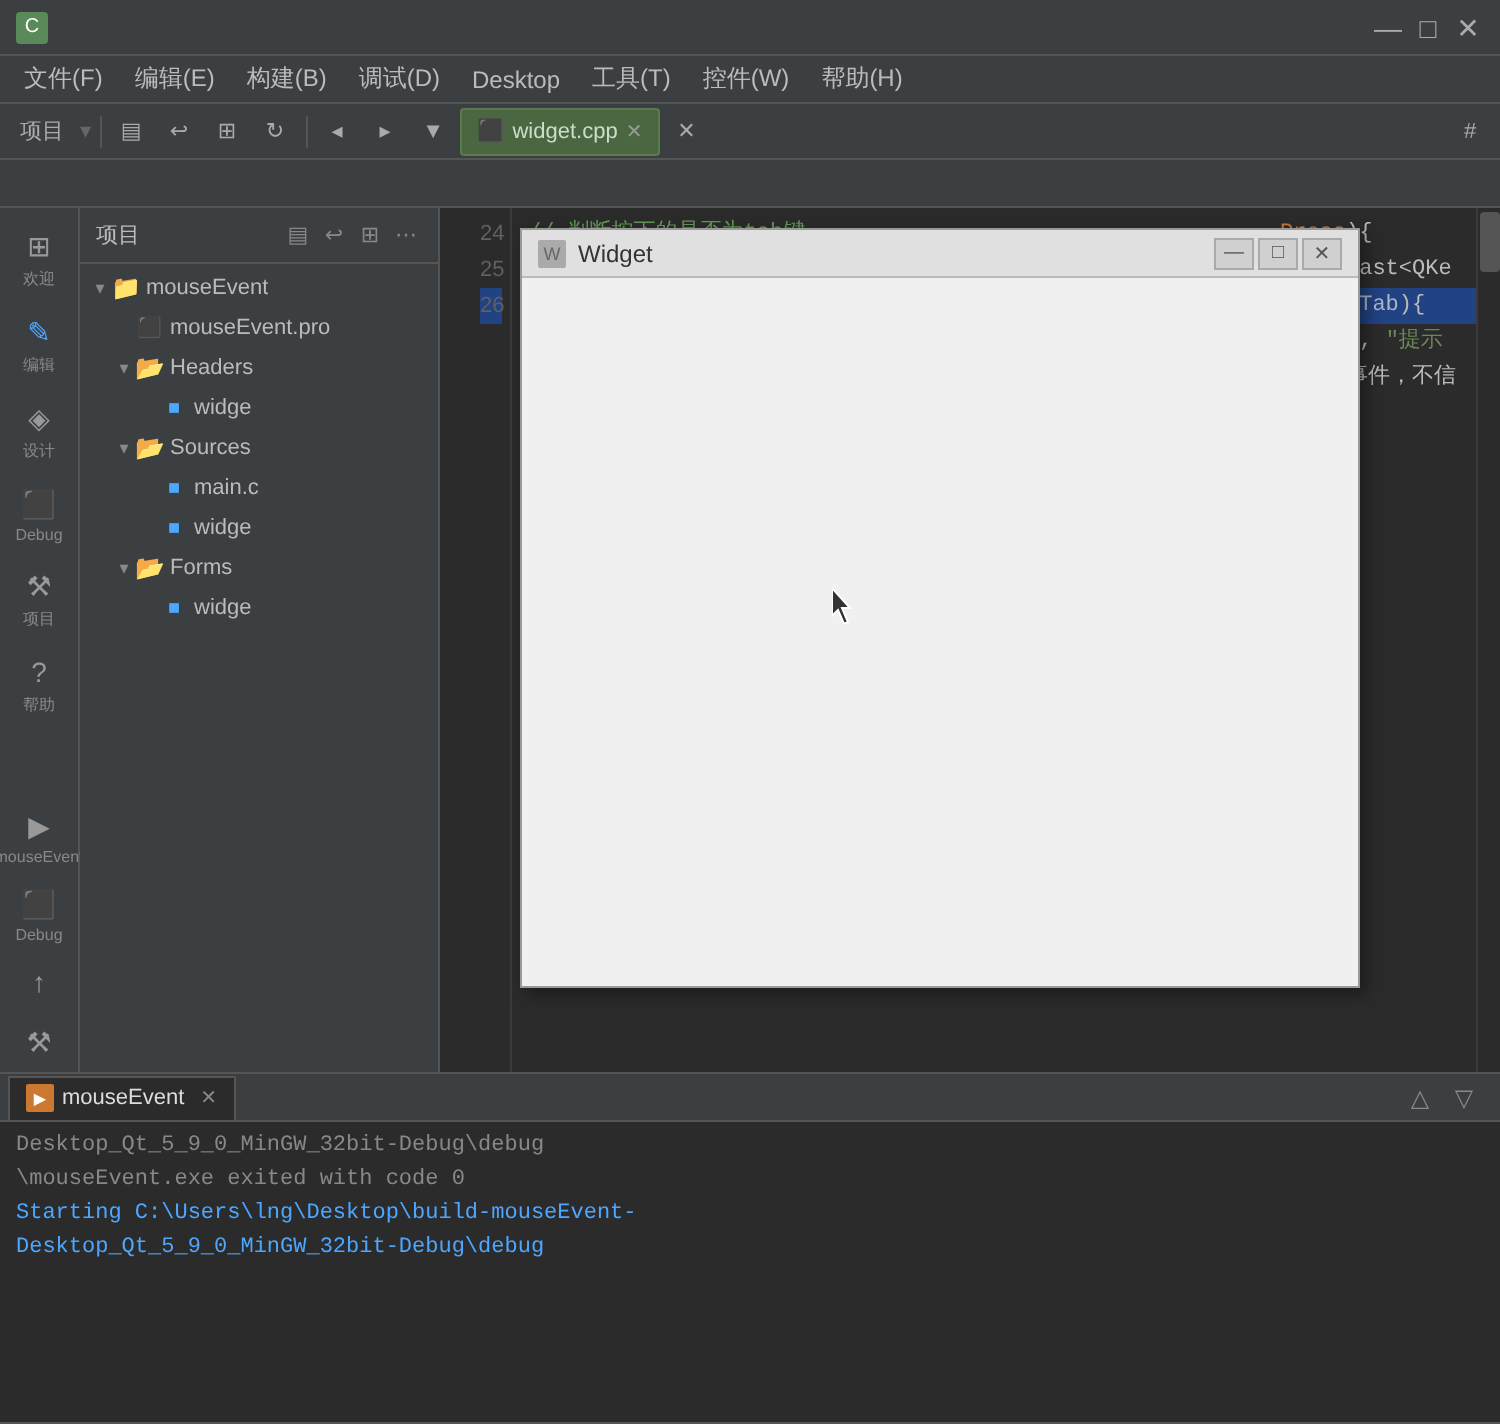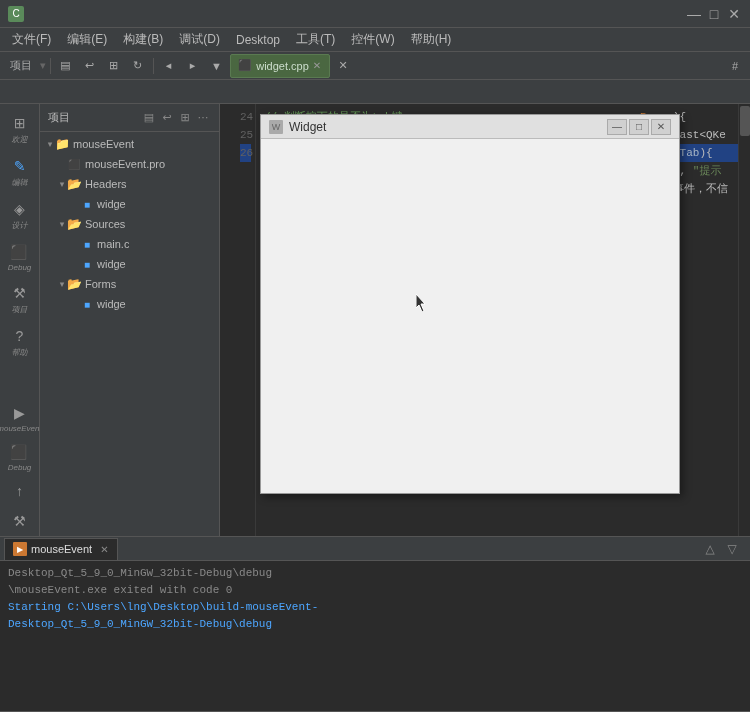--- a/index.html
+++ b/index.html
@@ -234,21 +234,21 @@
     #code-content {
       display: flex;
       height: 100%;
     }
     #line-numbers {
       width: 36px;
       background: #2b2b2b;
       padding: 4px 4px 4px 20px;
       color: #606060;
       font-size: 11px;
-      font-family: Liberation Mono, monospace;
+      font-family: Liberation Sans, sans-serif;
       line-height: 18px;
       text-align: right;
       border-right: 1px solid #3a3a3a;
       user-select: none;
     }
     #code-lines {
       flex: 1;
       padding: 4px 8px;
       font-size: 11px;
       font-family: "Courier New", monospace;
@@ -426,21 +426,20 @@
 
     
     #left-bottom-section {
       margin-top: auto;
     }
     .side-label {
       font-size: 8px;
       color: #888;
       text-align: center;
       white-space: nowrap;
-      font-style: italic;
     }
   </style>
 </head>
 <body>
 
 <div id="title-bar">
   <span class="icon">C</span>
   <div class="win-controls">
     <button class="win-btn">—</button>
     <button class="win-btn">□</button>

